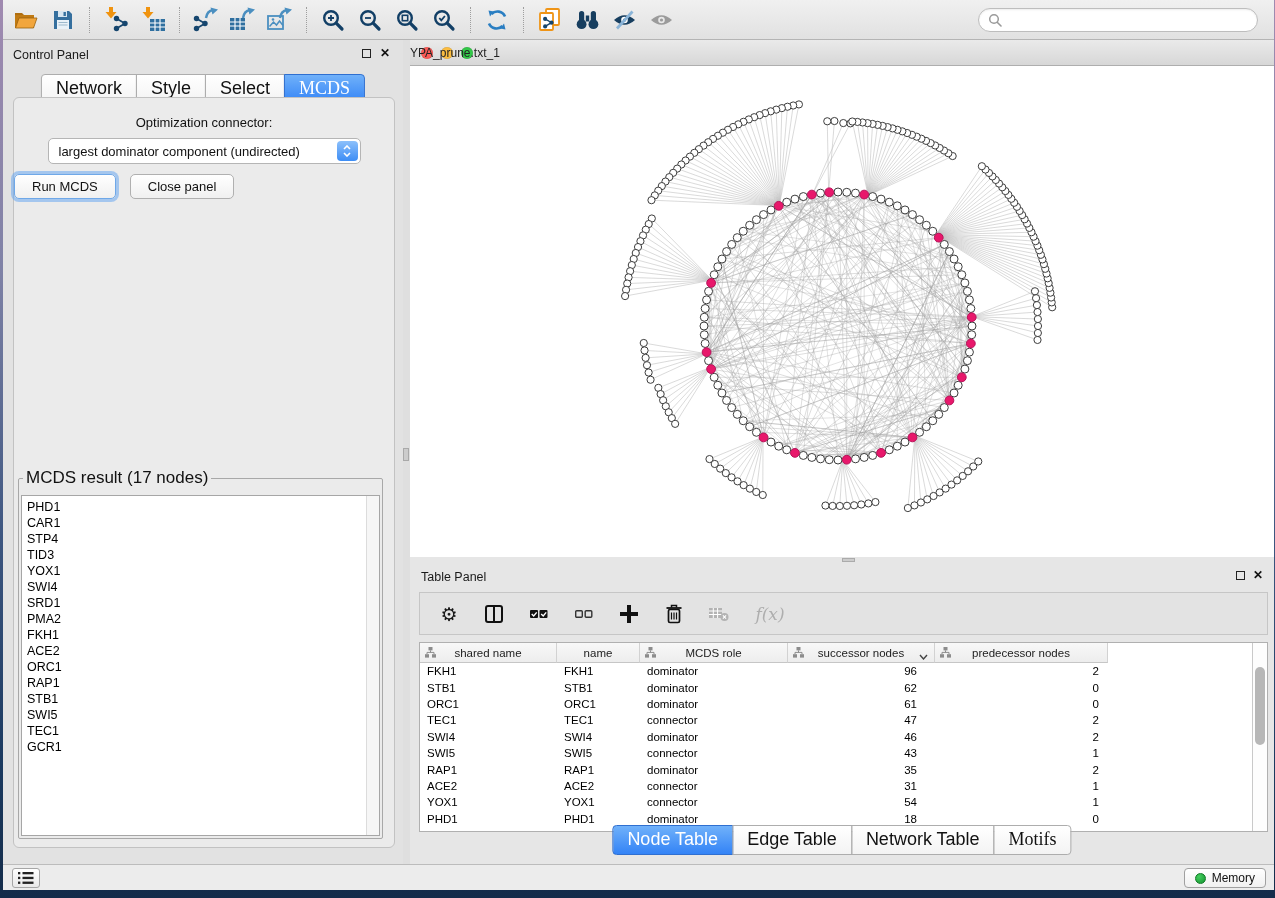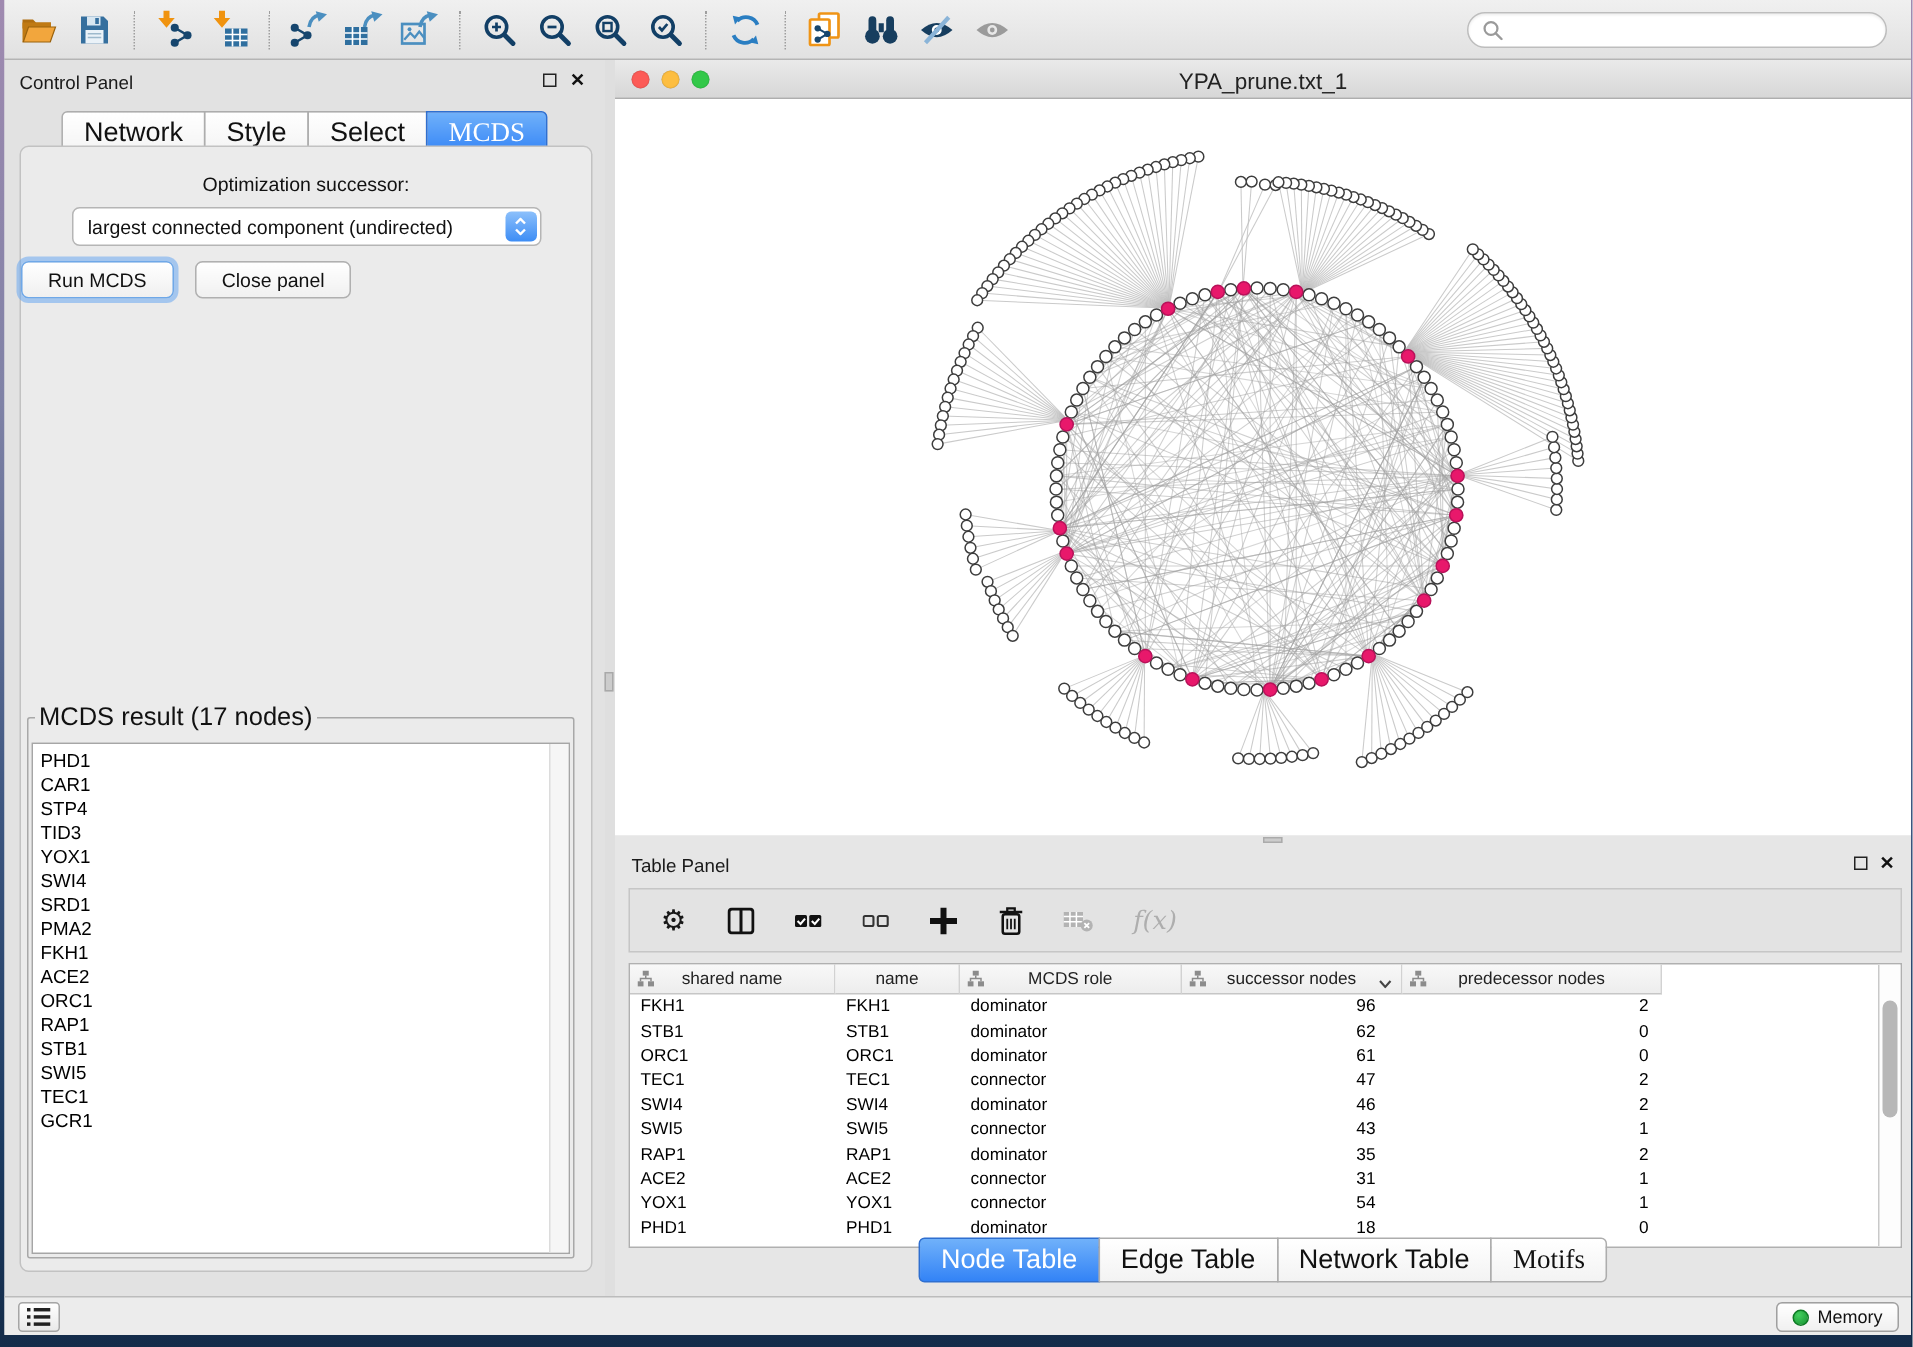--- a/index.html
+++ b/index.html
@@ -65,21 +65,21 @@
   .hsplit { position:absolute; left:407px; right:0; top:557px; height:6px; background:#e6e6e6; }
   .hsplit .grip-h { position:absolute; left:50%; top:1px; width:13px; height:4px; background:#ccc; border:1px solid #ababab; }
 
   
   .netpanel { position:absolute; left:407px; right:0; top:40px; height:517px; }
   .net-titlebar { position:relative; height:26px; background:linear-gradient(#eaeaea,#d7d7d7); border-bottom:1px solid #aeaeae; }
   .light { position:absolute; top:7px; width:12px; height:12px; border-radius:50%; box-shadow:inset 0 0 1px rgba(0,0,0,.35); }
   .light.red { left:11px; background:#fc5b57; }
   .light.yellow { left:31px; background:#fdbe41; }
   .light.green { left:51px; background:#33c849; }
-  .net-title { position:absolute; left:0; right:0; top:6px; text-align:center; font-size:15px; color:#222; }
+  .net-title { position:absolute; left:0; right:0; top:6px; font-size:12px; color:#222; }
   .net-canvas { position:absolute; top:26px; left:0; right:0; bottom:0; background:#fff; overflow:hidden; }
 
   
   .tpanel { position:absolute; left:407px; right:0; top:563px; height:301px; background:#e6e6e6; }
   .tpanel .ptitle { position:absolute; left:11px; top:7px; font-size:12.5px; color:#1a1a1a; }
   .tpanel .wbtn { right:29px; top:8px; } .tpanel .xbtn { right:11px; top:5px; }
   .ttoolbar { position:absolute; left:9px; right:6px; top:29px; height:43px; background:#e3e3e3;
     border:1px solid #c6c6c6; display:flex; align-items:center; padding-left:18px; gap:23px; }
   .tt-icon { display:flex; align-items:center; justify-content:center; width:22px; height:22px; }
   .gear-glyph { font-size:19px; line-height:20px; color:#181818; font-family:"DejaVu Sans",sans-serif; }
@@ -275,23 +275,23 @@
       <span class="wbtn"></span>
       <span class="xbtn">✕</span>
     </div>
     <div class="seg-tabs cp-tabs" id="cp-tabs">
         <span class="seg first">Network</span>
         <span class="seg">Style</span>
         <span class="seg">Select</span>
         <span class="seg last active">MCDS</span>
       </div>
     <div class="tab-pane">
-      <div class="opt-label">Optimization successor:</div>
+      <div class="opt-label">Optimization connector:</div>
       <div class="selectbox">
-        <span class="sel-text">largest connected component (undirected)</span>
+        <span class="sel-text">largest dominator component (undirected)</span>
         <span class="stepper">
           <svg width="8" height="5" viewBox="0 0 8 5">
               <polyline points="1,4 4,1 7,4" stroke="#fff" stroke-width="1.6" fill="none"></polyline>
             </svg>
           <svg width="8" height="5" viewBox="0 0 8 5">
               <polyline points="1,1 4,4 7,1" stroke="#fff" stroke-width="1.6" fill="none"></polyline>
             </svg>
         </span>
       </div>
       <div class="btn-row">

